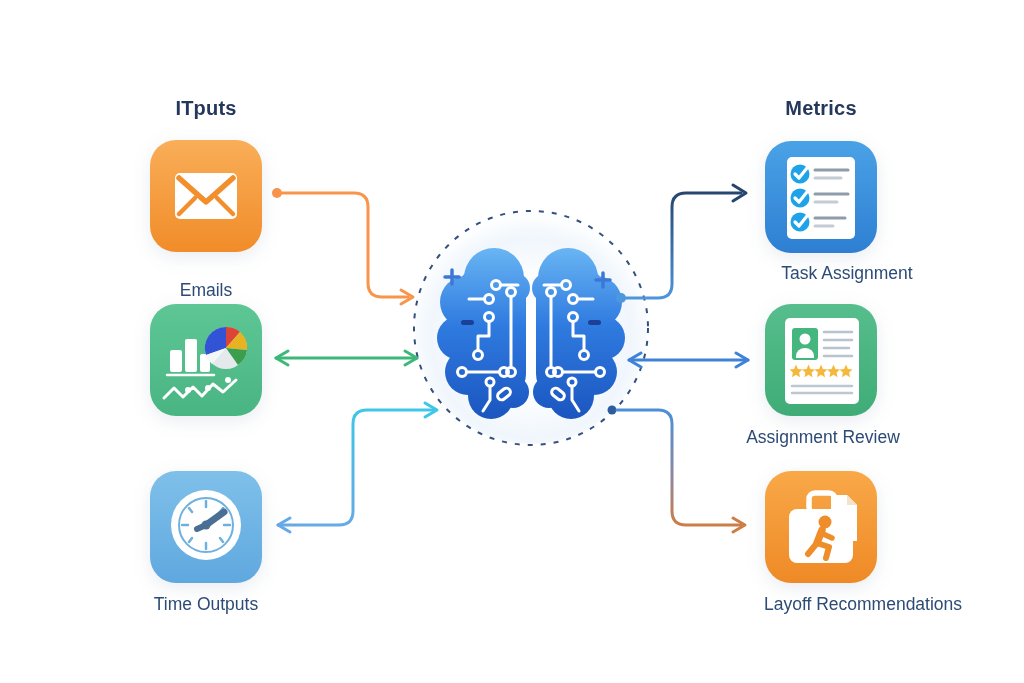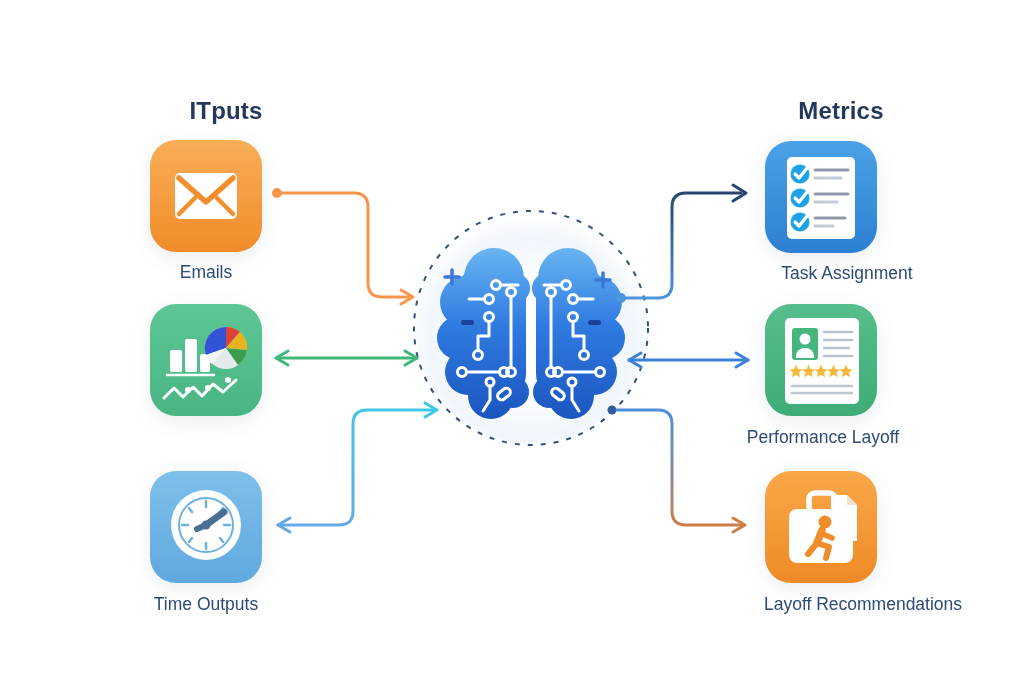--- a/index.html
+++ b/index.html
@@ -1,20 +1,20 @@
 <!DOCTYPE html>
 <html><head>
 <meta charset="utf-8">
 <style>
   html,body{margin:0;padding:0;background:#fff;}
   .canvas{position:relative;width:1024px;height:683px;background:#fff;overflow:hidden;
           font-family:"Liberation Sans",sans-serif;}
   .layer{position:absolute;left:0;top:0;}
   .heading{position:absolute;transform:translateX(-50%);white-space:nowrap;
-           font-size:24px;font-weight:bold;color:#24385C;letter-spacing:.2px;margin-left:20px;}
+           font-size:20px;font-weight:bold;color:#24385C;letter-spacing:.2px;}
   .label{position:absolute;transform:translateX(-50%);white-space:nowrap;
          font-size:17.5px;font-weight:500;color:#2D4B77;}
   .app{position:absolute;width:112px;height:112px;
        filter:drop-shadow(0 5px 9px rgba(40,70,120,.10));}
   .app svg{display:block;}
 </style>
 </head>
 <body>
 
 <div class="canvas">
@@ -291,19 +291,19 @@
       <g stroke="#EE8D2A" fill="none" stroke-linecap="round" stroke-linejoin="round">
         <circle cx="60" cy="51" r="6.5" fill="#EE8D2A" stroke="none"></circle>
         <path d="M57 59 L52 72" stroke-width="7.5"></path>
         <path d="M56 62 L67 67" stroke-width="5.5"></path>
         <path d="M52 72 L64 76 L61 87" stroke-width="6"></path>
         <path d="M52 72 L43 83" stroke-width="6"></path>
       </g>
     </svg>
   </div>
 
-  <div class="label" style="left:206px;top:262px">Emails</div>
+  <div class="label" style="left:206px;top:280px">Emails</div>
   <div class="label" style="left:206px;top:594px">Time Outputs</div>
   <div class="label" style="left:847px;top:263px">Task Assignment</div>
-  <div class="label" style="left:823px;top:427px">Performance Layoff</div>
+  <div class="label" style="left:823px;top:427px">Assignment Review</div>
   <div class="label" style="left:863px;top:594px">Layoff Recommendations</div>
 
 </div>
 
 </body></html>

